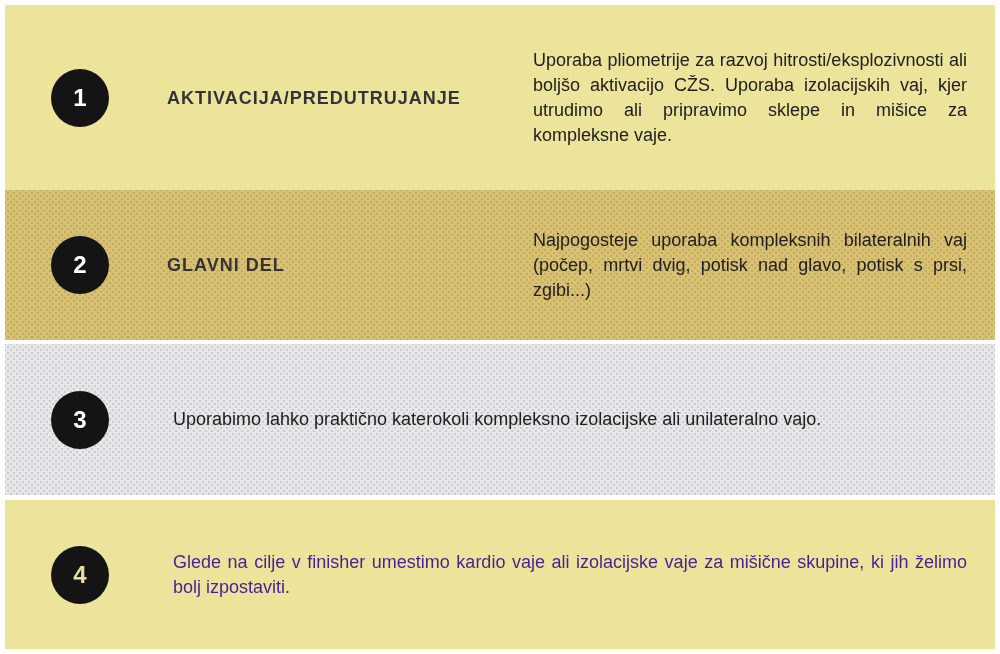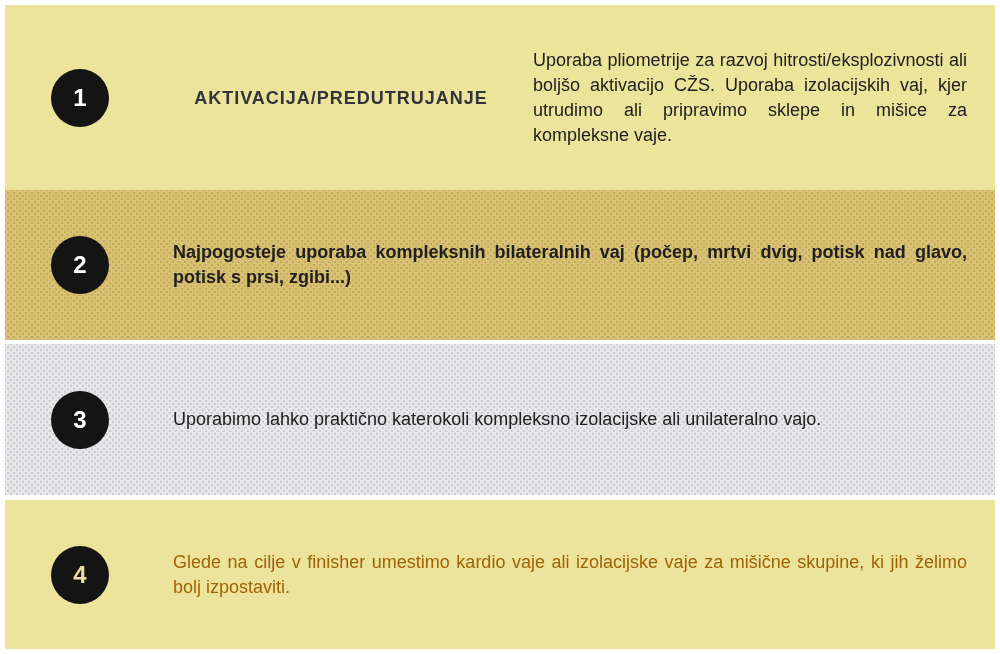--- a/index.html
+++ b/index.html
@@ -82,38 +82,39 @@
 </style>
 </head>
 <body>
 
 <div class="infographic">
 
   <section class="row row1" style="background-color: rgb(237, 228, 155);">
     <div class="cell-num">
       <div class="badge" style="background-color: rgb(20, 20, 20); color: rgb(255, 255, 255);">1</div>
     </div>
-    <div class="cell-title" style="color: rgb(51, 51, 58); text-align: center;">AKTIVACIJA/PREDUTRUJANJE</div>
+    <div class="cell-title" style="color: rgb(51, 51, 58);">AKTIVACIJA/PREDUTRUJANJE</div>
     <div class="cell-desc" style="color: rgb(32, 32, 32);">Uporaba pliometrije za razvoj hitrosti/eksplozivnosti ali boljšo aktivacijo CŽS. Uporaba izolacijskih vaj, kjer utrudimo ali pripravimo sklepe in mišice za kompleksne vaje.</div>
   </section>
 
   <section class="row row2 textured-tan" style="background-color: rgb(217, 193, 115);">
     <div class="cell-num">
       <div class="badge" style="background-color: rgb(20, 20, 20); color: rgb(255, 255, 255);">2</div>
     </div>
-    <div class="cell-desc" style="color: rgb(32, 32, 32); font-weight: bold;">Najpogosteje uporaba kompleksnih bilateralnih vaj (počep, mrtvi dvig, potisk nad glavo, potisk s prsi, zgibi...)</div>
+    <div class="cell-title" style="color: rgb(51, 51, 58);">GLAVNI DEL</div>
+    <div class="cell-desc" style="color: rgb(32, 32, 32);">Najpogosteje uporaba kompleksnih bilateralnih vaj (počep, mrtvi dvig, potisk nad glavo, potisk s prsi, zgibi...)</div>
   </section>
 
   <section class="row row3 textured-gray" style="background-color: rgb(231, 231, 233);">
     <div class="cell-num">
       <div class="badge" style="background-color: rgb(20, 20, 20); color: rgb(255, 255, 255);">3</div>
     </div>
     <div class="cell-desc" style="color: rgb(32, 32, 32);">Uporabimo lahko praktično katerokoli kompleksno izolacijske ali unilateralno vajo.</div>
   </section>
 
   <section class="row row4" style="background-color: rgb(237, 228, 155);">
     <div class="cell-num">
       <div class="badge" style="background-color: rgb(20, 20, 20); color: rgb(233, 222, 158);">4</div>
     </div>
-    <div class="cell-desc" style="color: #a16207;">Glede na cilje v finisher umestimo kardio vaje ali izolacijske vaje za mišične skupine, ki jih želimo bolj izpostaviti.</div>
+    <div class="cell-desc" style="color: #4c1d95;">Glede na cilje v finisher umestimo kardio vaje ali izolacijske vaje za mišične skupine, ki jih želimo bolj izpostaviti.</div>
   </section>
 
 </div>
 
 </body></html>

